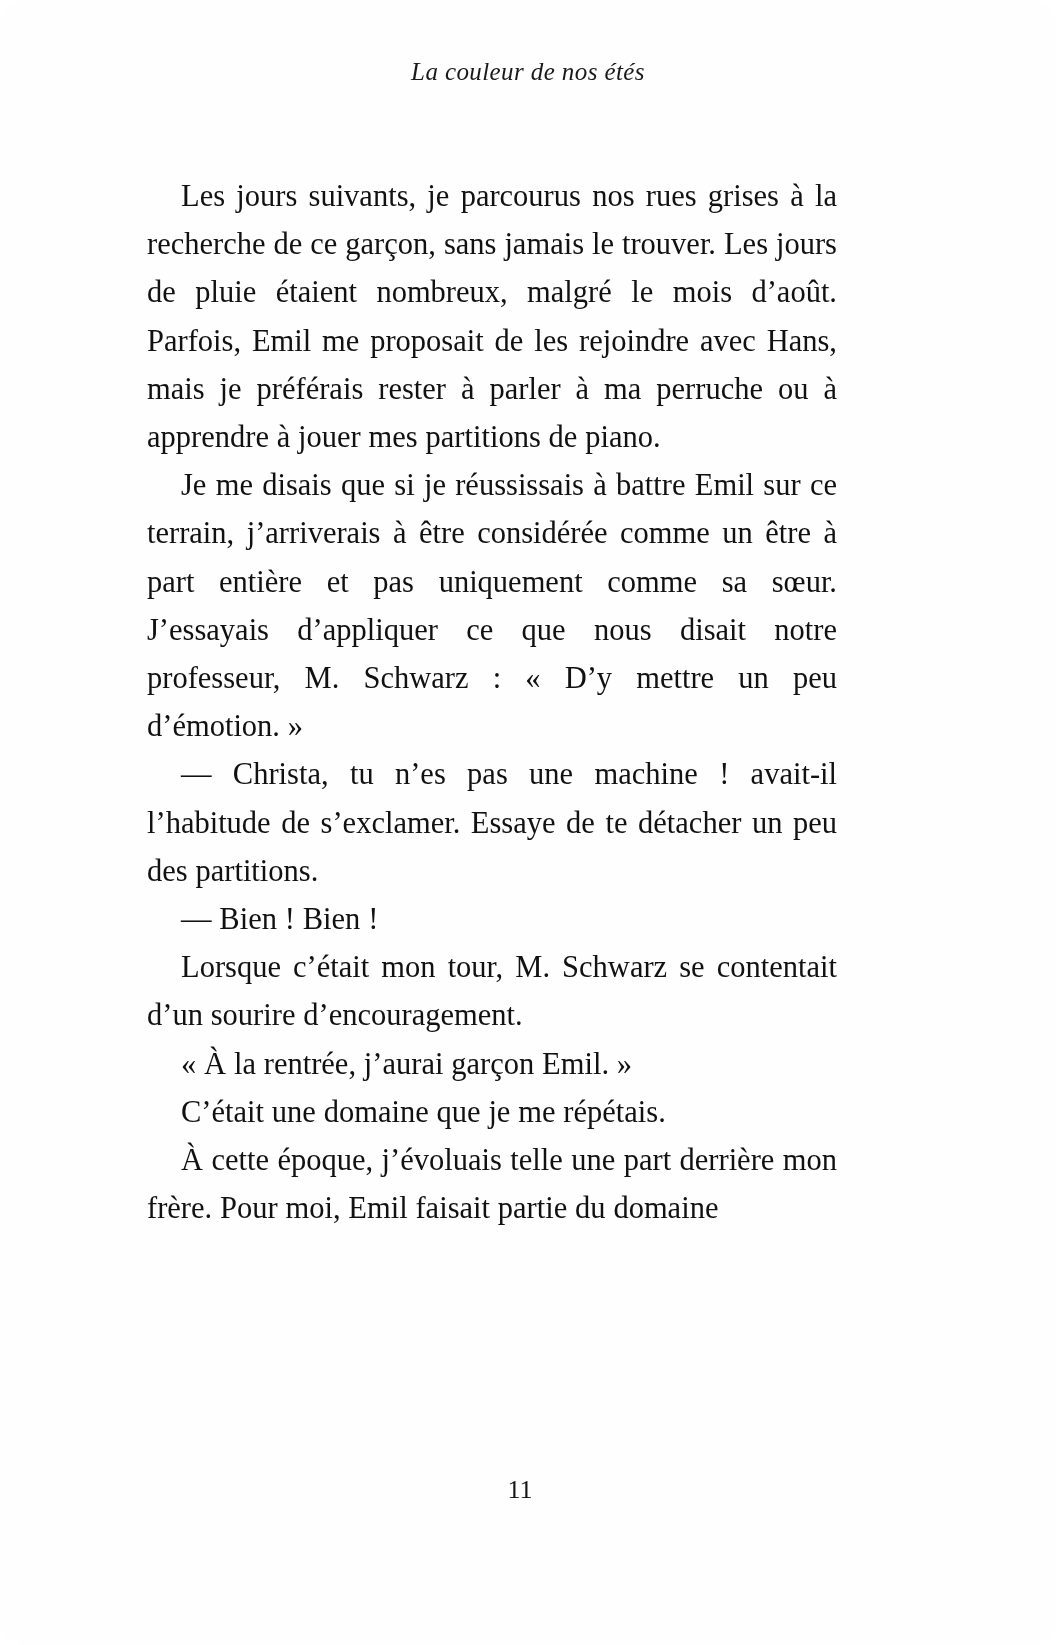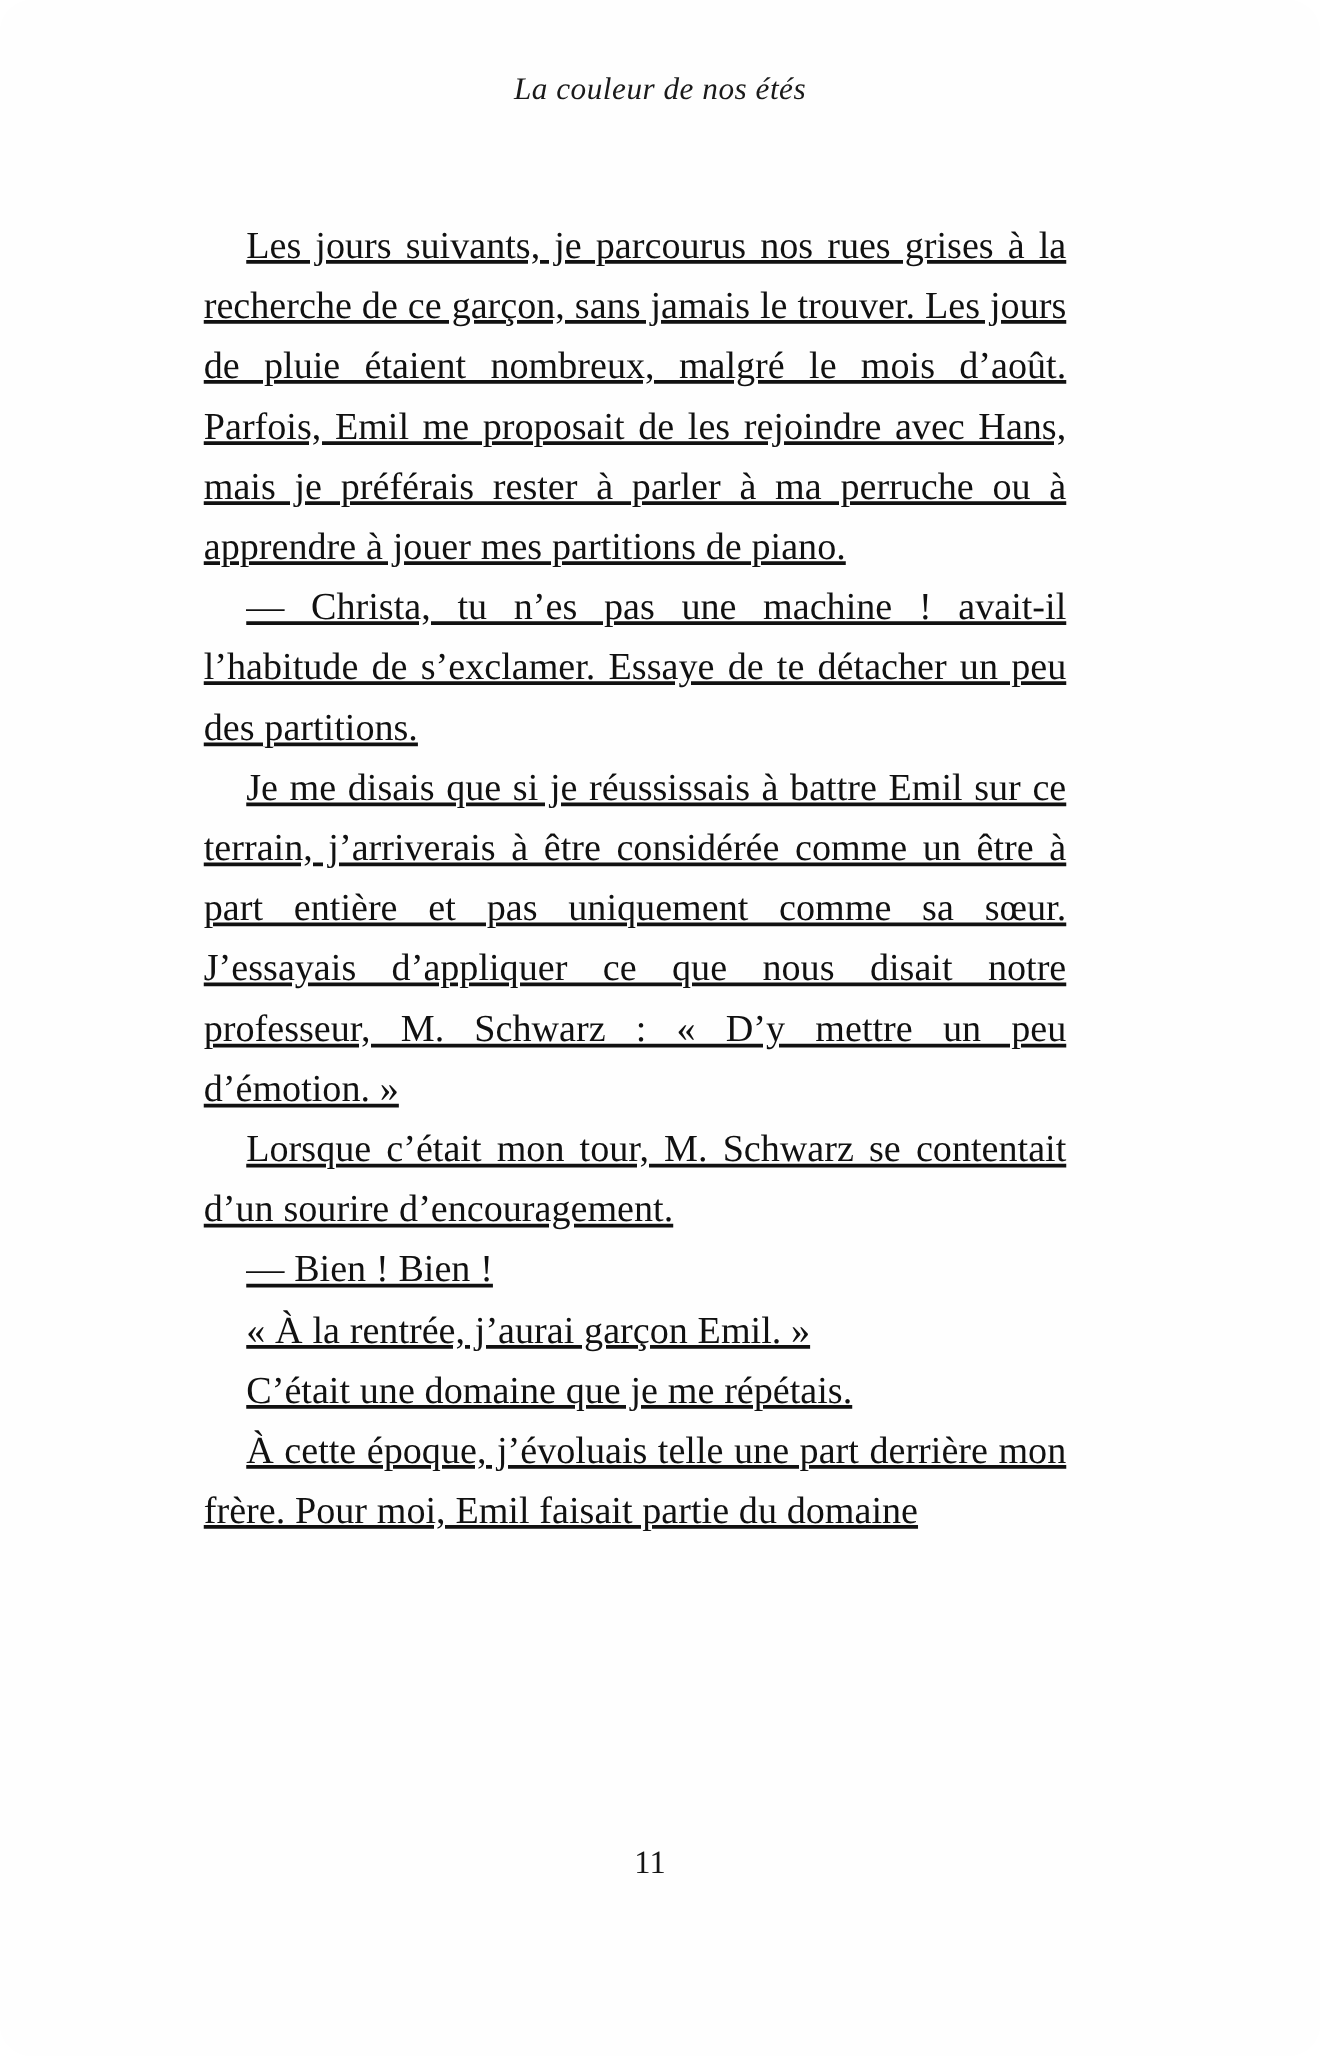--- a/index.html
+++ b/index.html
@@ -27,23 +27,22 @@
     right: 0;
     text-align: center;
     font-style: italic;
     font-size: 25px;
     letter-spacing: 0.4px;
     color: #1a1a1a;
   }
   .text-block {
     position: absolute;
     top: 172px;
-    left: 163px;
+    left: 147px;
     width: 690px;
-    text-decoration: underline;
   }
   p.para {
     margin: 0;
     text-align: justify;
     text-justify: inter-word;
     font-size: 30.5px;
     line-height: 48.2px;
     text-indent: 34px;
     color: #111111;
     -webkit-hyphens: none;
@@ -65,24 +64,24 @@
 </style>
 </head>
 <body>
 
 <div class="page">
 
   <div class="running-head">La couleur de nos étés</div>
 
   <div class="text-block">
     <p class="para last-line-natural">Les jours suivants, je parcourus nos rues grises à la recherche de ce garçon, sans jamais le trouver. Les jours de pluie étaient nombreux, malgré le mois d’août. Parfois, Emil me proposait de les rejoindre avec Hans, mais je préférais rester à parler à ma perruche ou à apprendre à jouer mes partitions de piano.</p>
+    <p class="para last-line-natural">Je me disais que si je réussissais à battre Emil sur ce terrain, j’arriverais à être considérée comme un être à part entière et pas uniquement comme sa sœur. J’essayais d’appliquer ce que nous disait notre professeur, M. Schwarz : « D’y mettre un peu d’émotion. »</p>
     <p class="para last-line-natural">— Christa, tu n’es pas une machine ! avait-il l’habitude de s’exclamer. Essaye de te détacher un peu des partitions.</p>
-    <p class="para last-line-natural">Je me disais que si je réussissais à battre Emil sur ce terrain, j’arriverais à être considérée comme un être à part entière et pas uniquement comme sa sœur. J’essayais d’appliquer ce que nous disait notre professeur, M. Schwarz : « D’y mettre un peu d’émotion. »</p>
+    <p class="para last-line-natural">— Bien ! Bien !</p>
     <p class="para last-line-natural">Lorsque c’était mon tour, M. Schwarz se contentait d’un sourire d’encouragement.</p>
-    <p class="para last-line-natural">— Bien ! Bien !</p>
     <p class="para last-line-natural">« À la rentrée, j’aurai garçon Emil. »</p>
     <p class="para last-line-natural">C’était une domaine que je me répétais.</p>
     <p class="para last-line-natural">À cette époque, j’évoluais telle une part derrière mon frère. Pour moi, Emil faisait partie du domaine</p>
   </div>
 
   <div class="folio">11</div>
 
 </div>
 
 </body></html>

